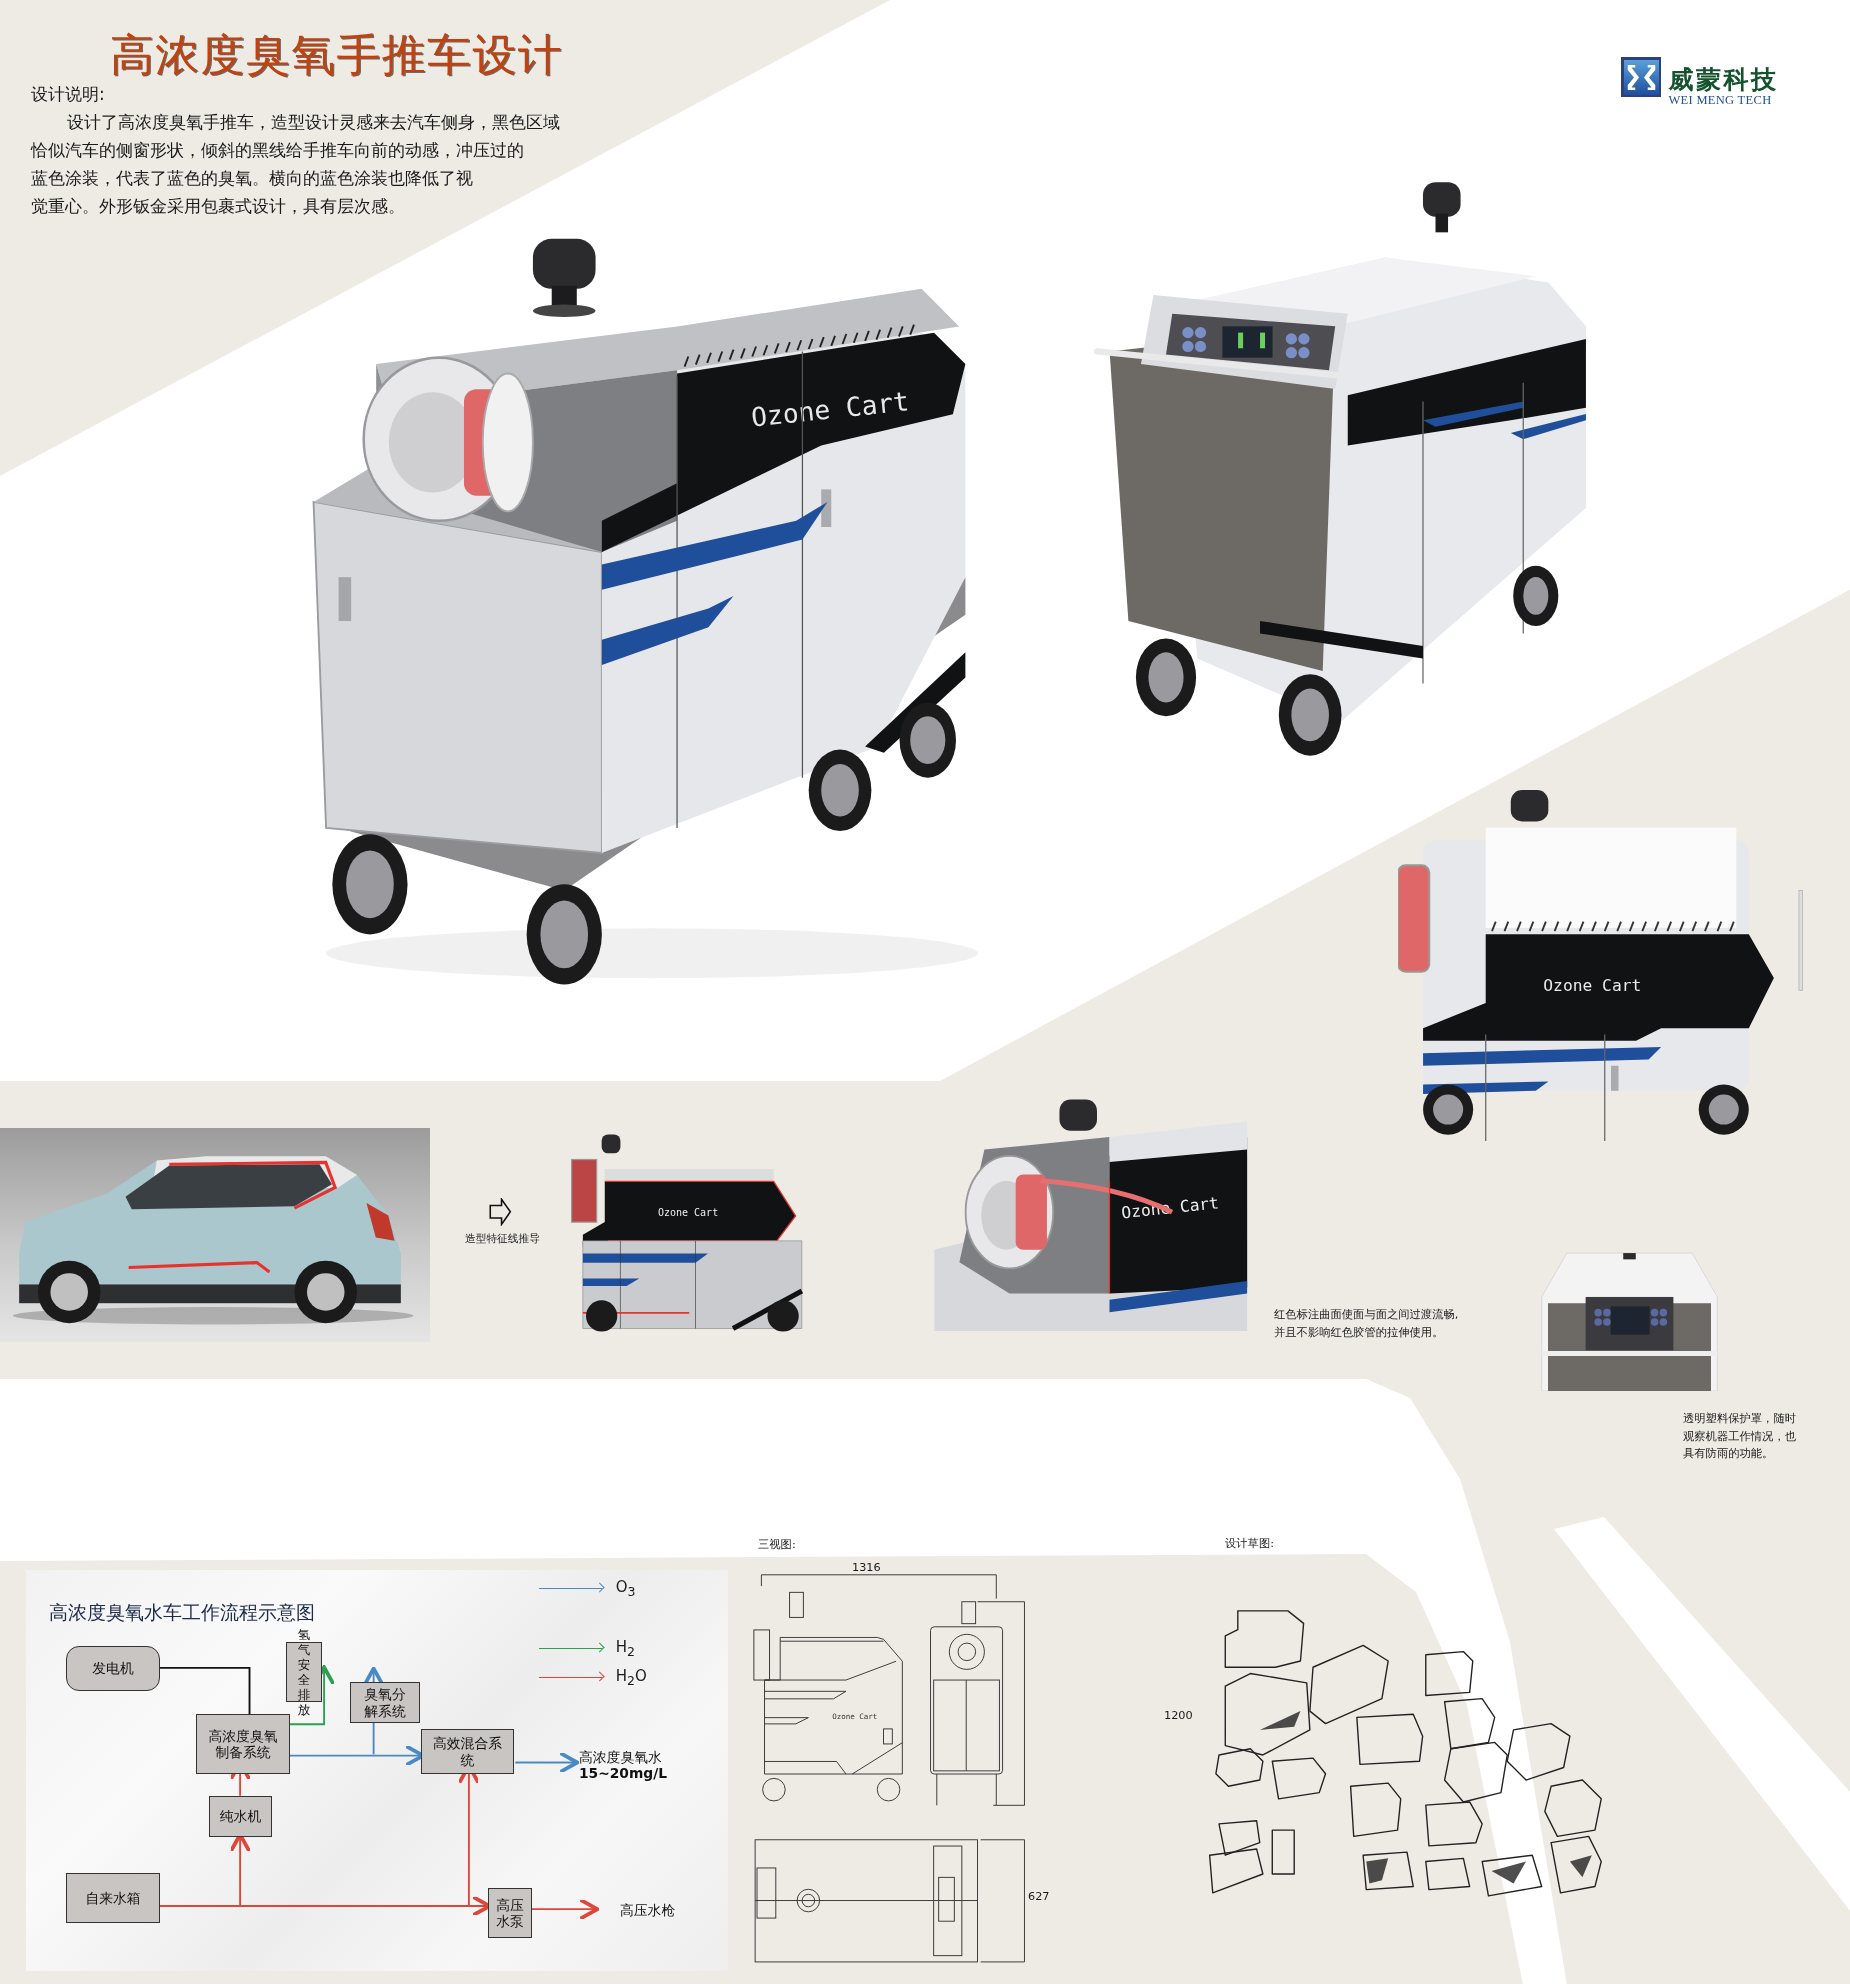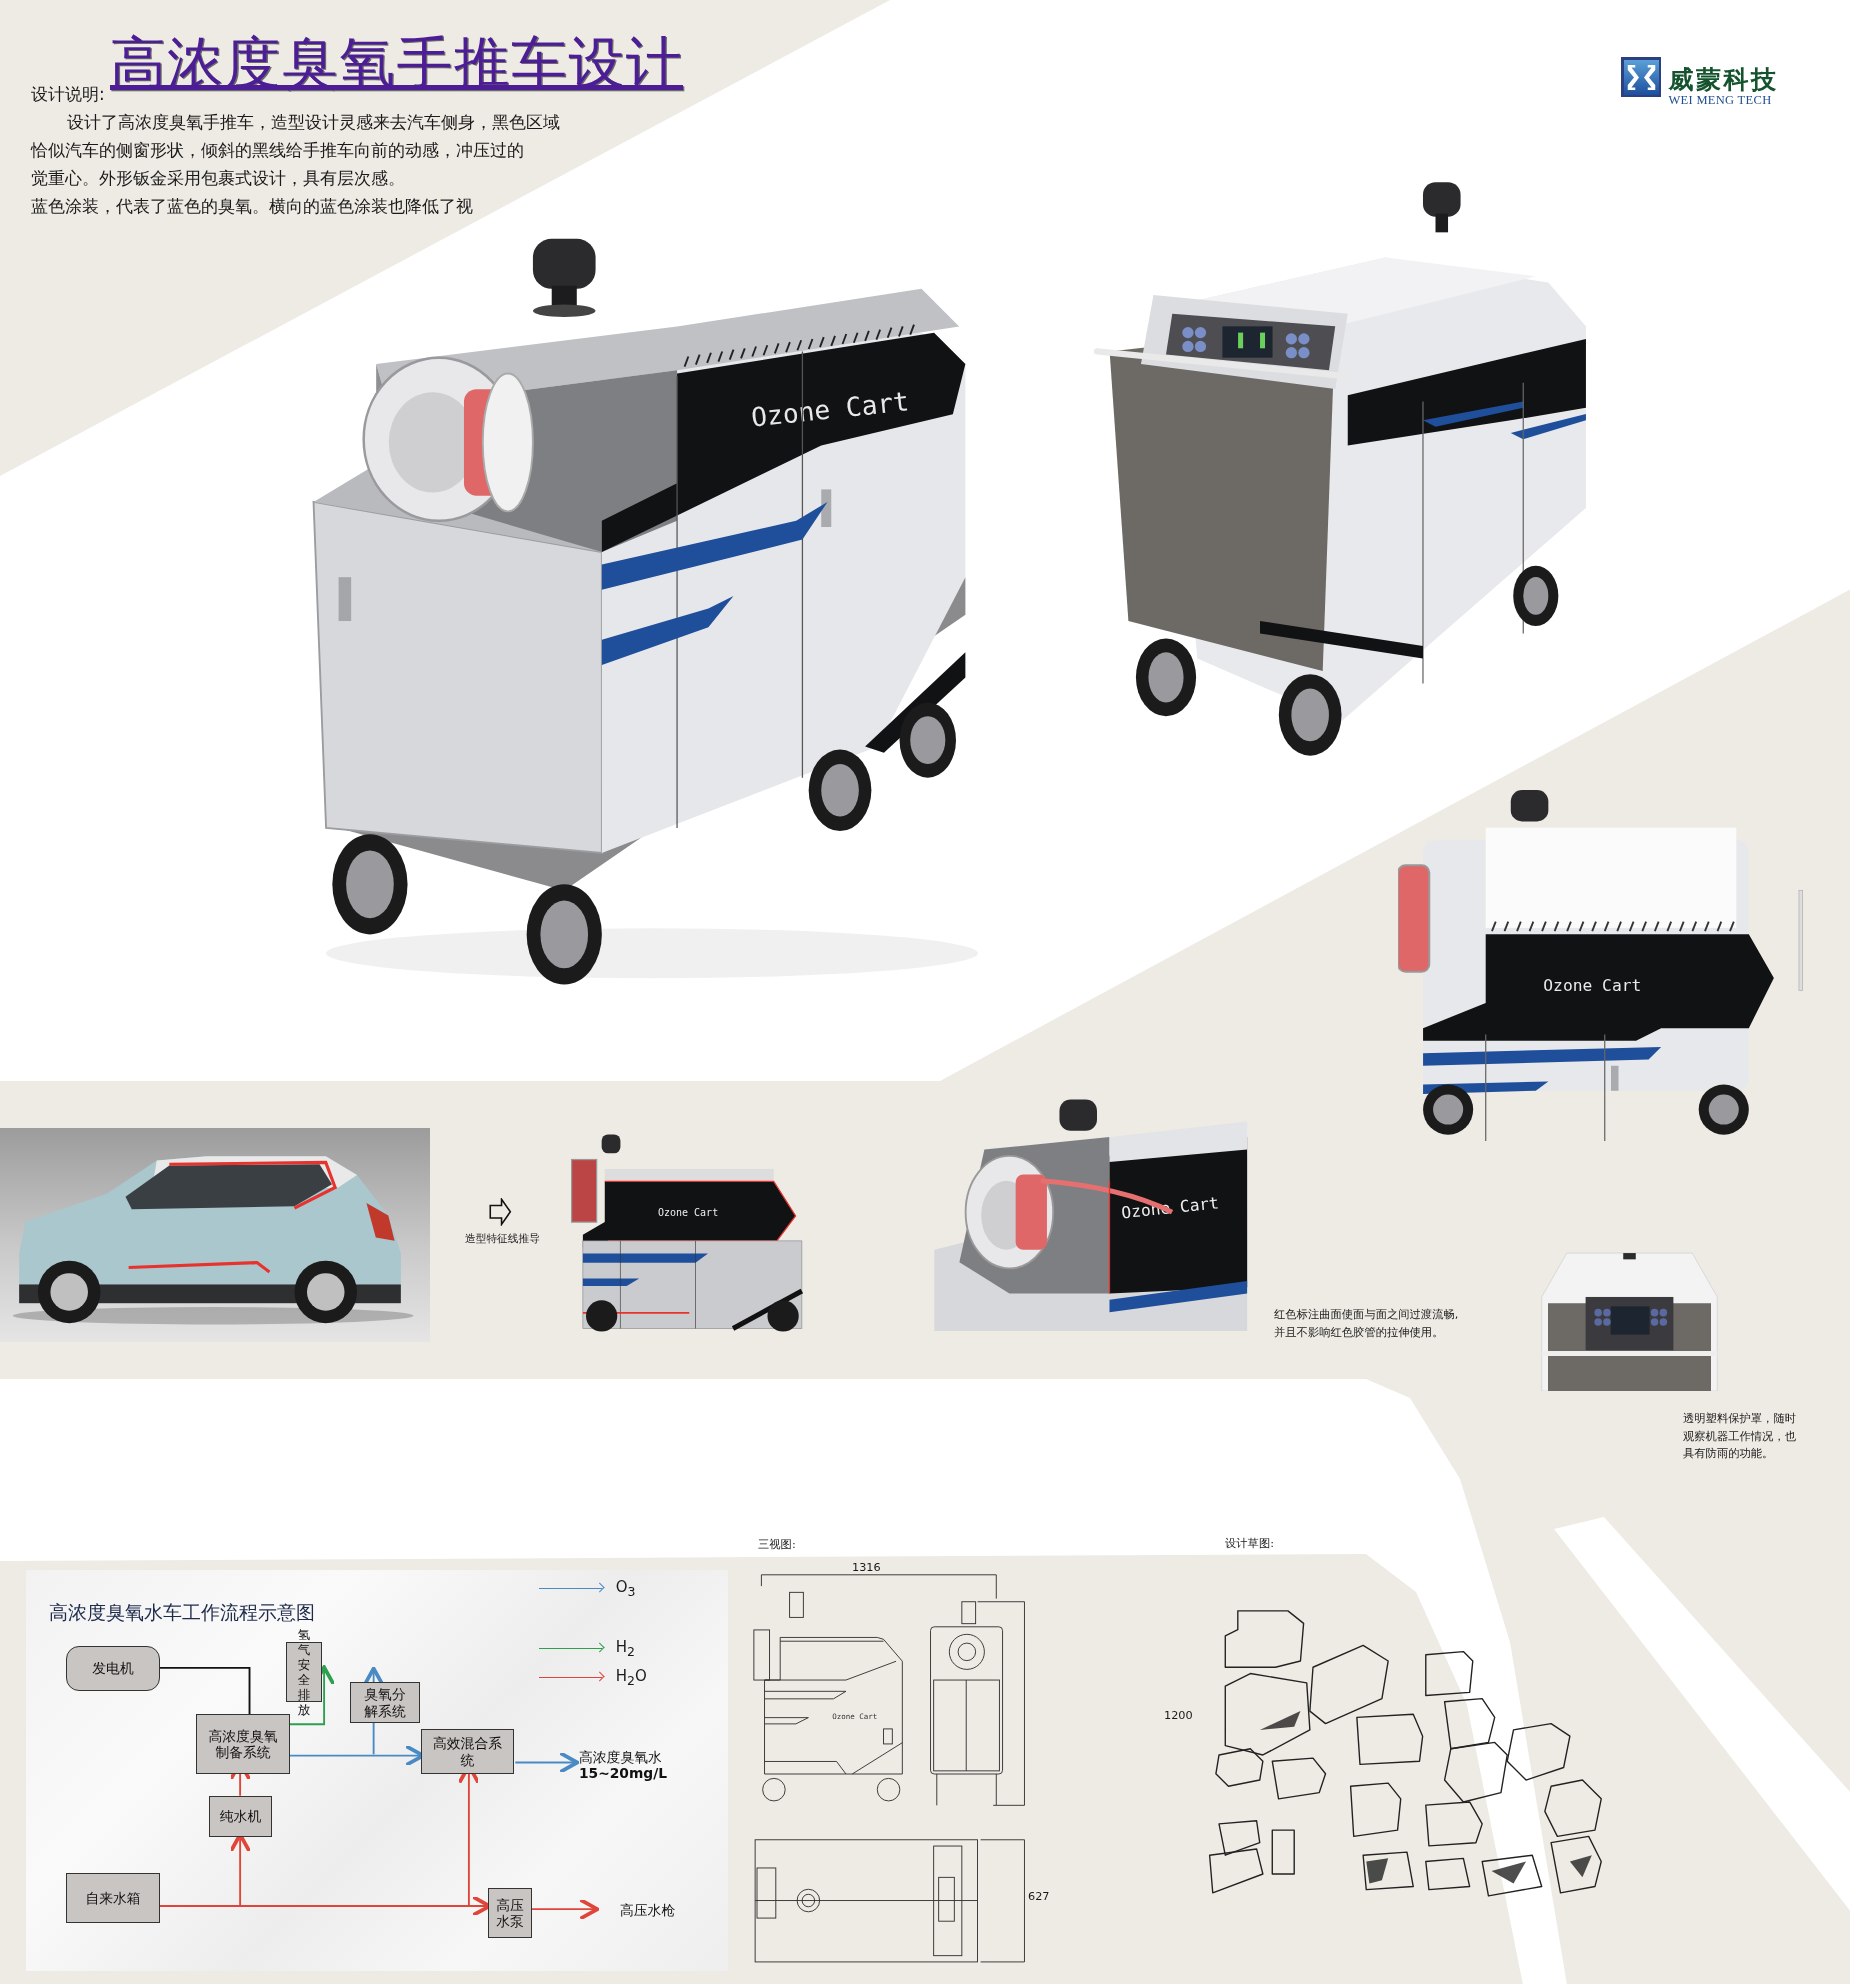--- a/index.html
+++ b/index.html
@@ -24,24 +24,23 @@
     clip-path: polygon(0 0, 1366px 0, 1410px 19px, 1460px 100px, 1510px 263px, 1567px 606px, 1523px 606px, 1467px 326px, 1416px 213px, 1366px 175px, 0 182px);
   }
   .bg-right-stripe {
     position: absolute; left: 0; top: 0; width: 1851px; height: 1985px;
     background: #ffffff;
     clip-path: polygon(1554px 1529px, 1604px 1517px, 1851px 1793px, 1851px 1912px);
   }
 
   
   .page-title {
-    left: 110px; top: 26px; font-size: 56px; letter-spacing: 1.3px; font-weight: normal;
-    color: #4c1d95;
+    left: 110px; top: 26px; font-size: 44px; letter-spacing: 1.3px; font-weight: normal;
+    color: #c2410c;
     text-shadow: 1.3px 1.3px 0 #6b6b6b;
-    text-decoration: underline;
   }
   .desc-label { left: 31px; top: 83px; font-size: 17px; }
   .desc-body {
     left: 31px; top: 108px; width: 552px; font-size: 17px; line-height: 28px;
   }
   .desc-body .indent { display: inline-block; width: 36px; }
 
   .logo { left: 1621px; top: 55px; width: 182px; height: 44px; display: flex; align-items: center; }
   .logo-mark {
     width: 40px; height: 40px; background: #2d3f83; position: relative; margin-right: 7.5px;
@@ -97,22 +96,22 @@
 
 <div class="bg-white-band"></div>
 <div class="bg-curve-band"></div>
 <div class="bg-right-stripe"></div>
 
 <h1 class="abs page-title">高浓度臭氧手推车设计</h1>
 <div class="abs desc-label">设计说明:</div>
 <div class="abs desc-body">
   <div><span class="indent"></span><span>设计了高浓度臭氧手推车，造型设计灵感来去汽车侧身，黑色区域</span></div>
   <div>恰似汽车的侧窗形状，倾斜的黑线给手推车向前的动感，冲压过的</div>
+  <div>蓝色涂装，代表了蓝色的臭氧。横向的蓝色涂装也降低了视</div>
   <div>觉重心。外形钣金采用包裹式设计，具有层次感。</div>
-  <div>蓝色涂装，代表了蓝色的臭氧。横向的蓝色涂装也降低了视</div>
 </div>
 
 <div class="abs logo">
   <div class="logo-mark">
     <svg viewBox="0 0 56 56">
       <defs>
           <linearGradient id="lg" x1="0" y1="0" x2="0" y2="1">
             <stop offset="0" stop-color="#5aa0d8"></stop>
             <stop offset="1" stop-color="#1d4f9c"></stop>
           </linearGradient>

